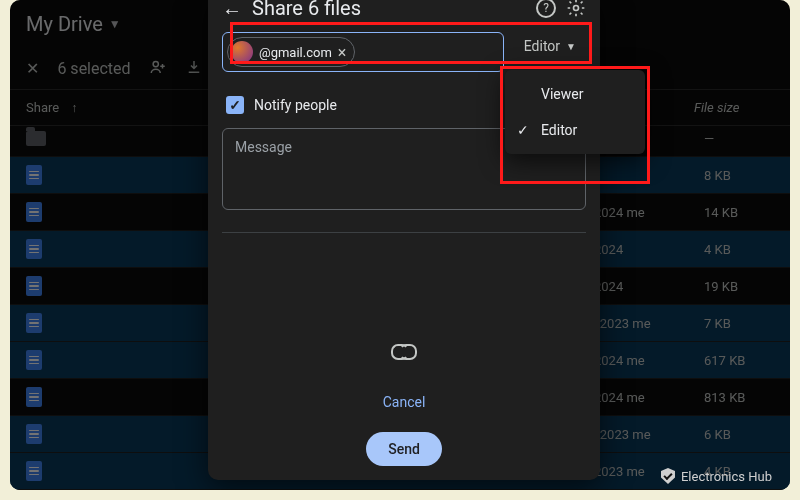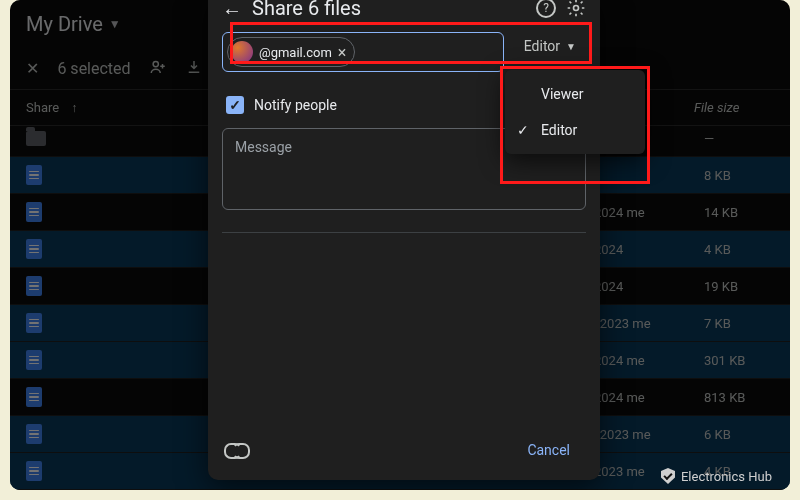--- a/index.html
+++ b/index.html
@@ -97,21 +97,21 @@
     width:18px; height:18px; background:#8ab4f8; border-radius:3px; display:flex;
     align-items:center; justify-content:center; color:#202124; font-size:14px; font-weight:bold;
   }
   .msg {
     margin: 0 14px; border:1px solid #5f6368; border-radius:6px; height: 82px;
     padding: 10px 12px; color:#9aa0a6; font-size:14px;
   }
   .sep { height:1px; background:#3c4043; margin: 22px 14px 0 14px; }
 
   .dlg-foot {
-    margin-top:auto; display:flex; align-items:center; gap:14px; padding: 14px 16px;
+    margin-top:auto; display:flex; align-items:center; gap:14px; padding: 14px 16px; flex-direction: column;
   }
   .link-ico {
     width:26px; height:14px; position:relative;
   }
   .link-ico::before, .link-ico::after {
     content:""; position:absolute; width:14px; height:12px; border:2px solid #c4c7c5; border-radius:7px;
   }
   .link-ico::before { left:0; border-right-color:transparent; }
   .link-ico::after { right:0; border-left-color:transparent; }
   .dlg-foot .sp { flex:1; }
@@ -268,21 +268,21 @@
           <div class="icon-cell">
             <div class="doc-ico">
               <i></i>
               <i></i>
               <i></i>
             </div>
           </div>
           <div class="title-cell"></div>
           <div class="mid"></div>
           <div class="mod">2024 me</div>
-          <div class="sz">301 KB</div>
+          <div class="sz">617 KB</div>
         </div>
         <div class="row">
           <div class="icon-cell">
             <div class="doc-ico">
               <i></i>
               <i></i>
               <i></i>
             </div>
           </div>
           <div class="title-cell"></div>
@@ -355,20 +355,21 @@
     <div class="msg">
       <span>Message</span>
     </div>
 
     <div class="sep"></div>
 
     <div class="dlg-foot">
       <span class="link-ico"></span>
       <span class="sp"></span>
       <button class="btn-cancel">Cancel</button>
+      <button class="btn-send">Send</button>
     </div>
   </div>
 
   <div class="menu" id="menu">
       <div class="mi">
         <span>Viewer</span>
       </div>
       <div class="mi">
         <span class="chk">✓</span>
         <span>Editor</span>

